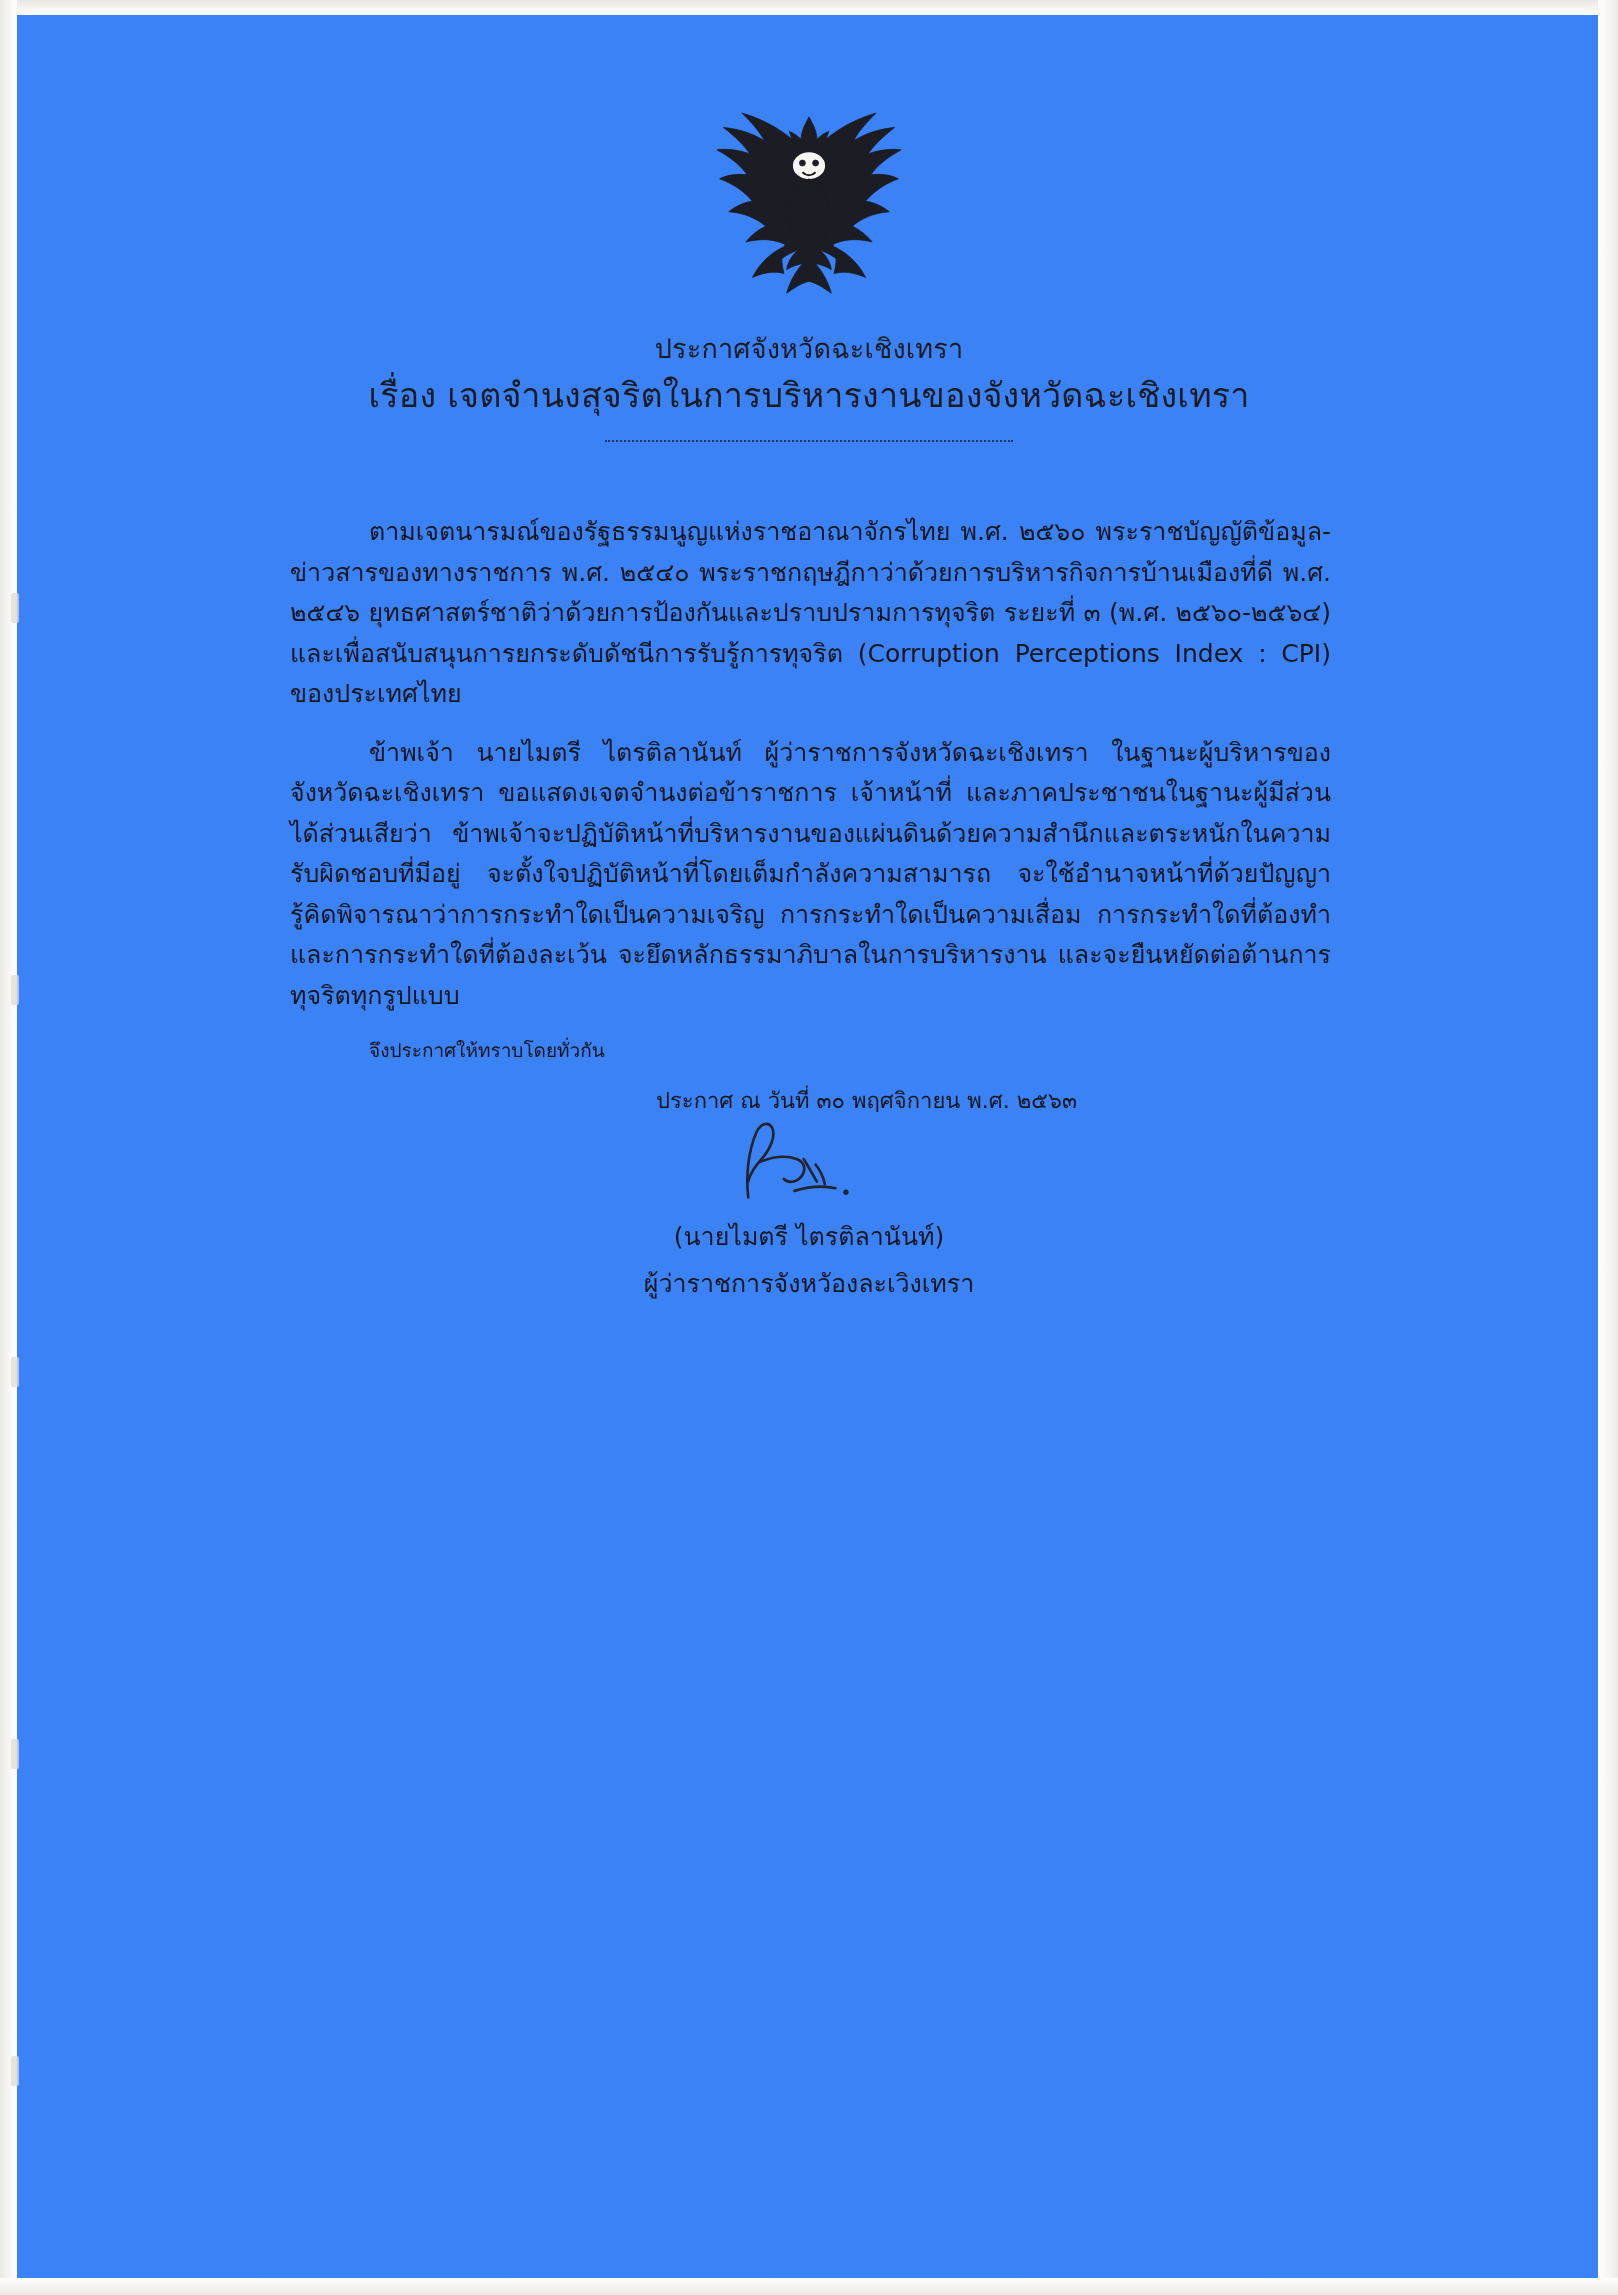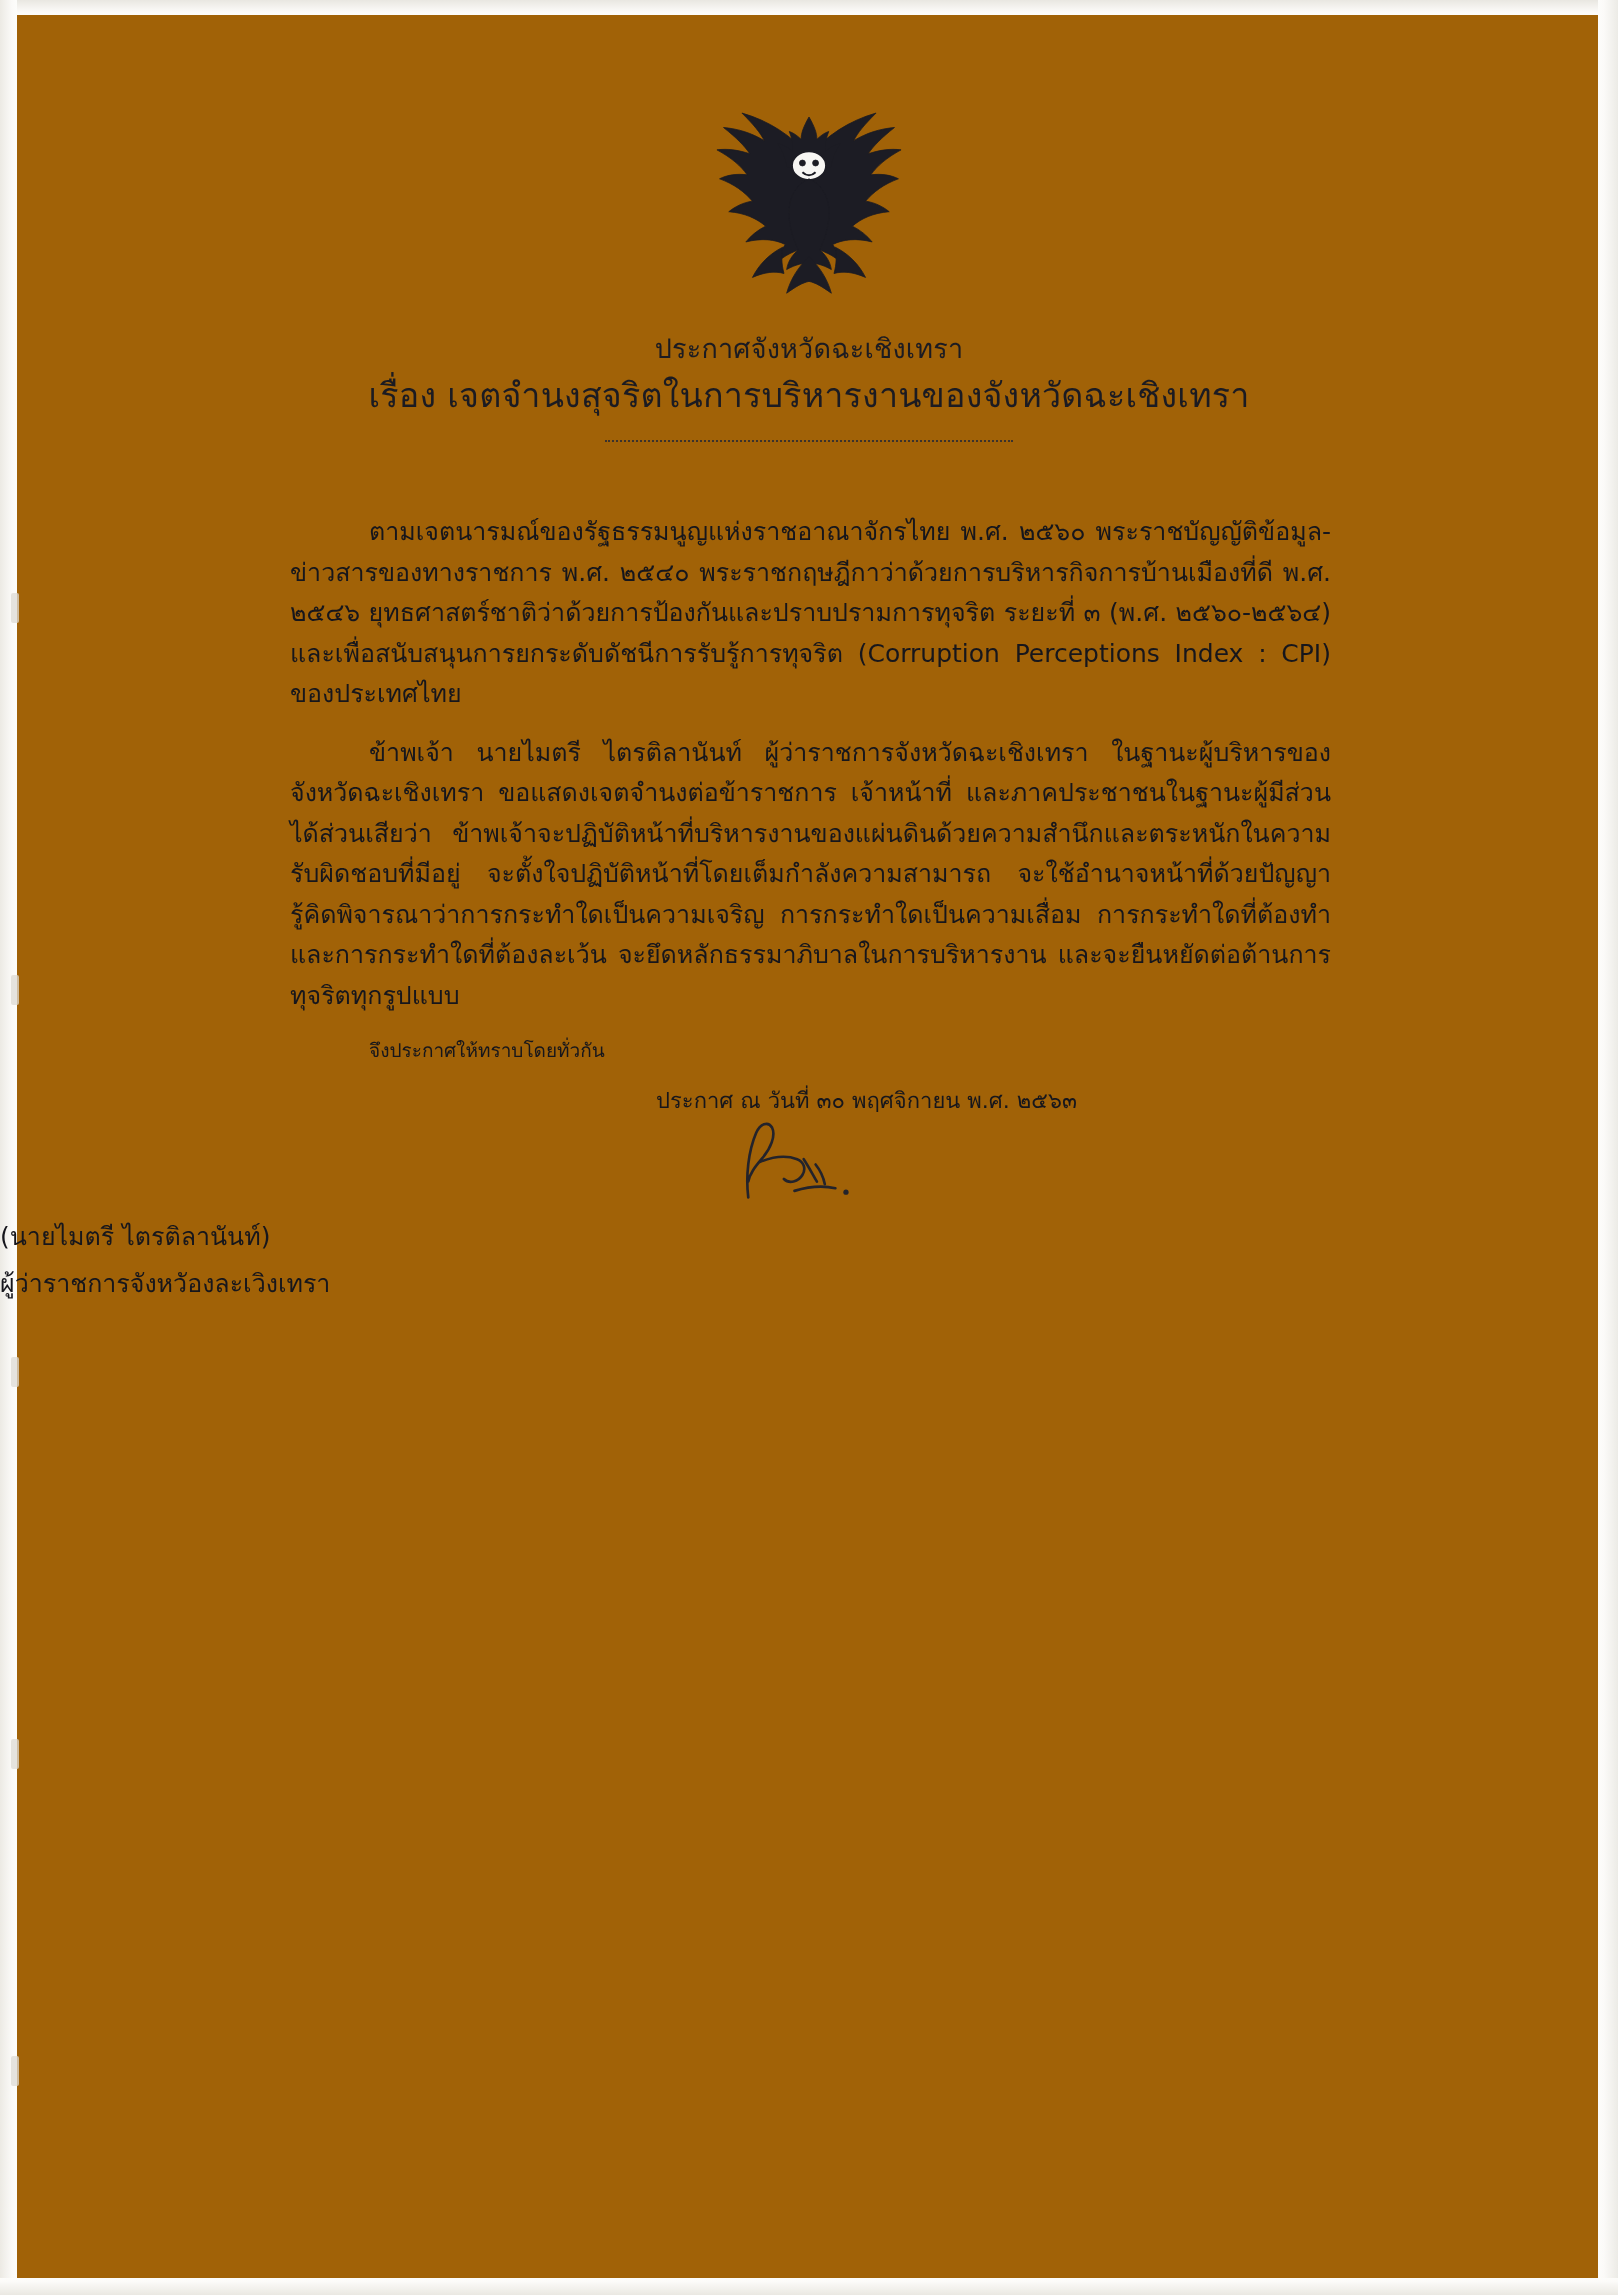--- a/index.html
+++ b/index.html
@@ -7,21 +7,21 @@
     padding: 0;
     background: #ffffff;
   }
   body {
     font-family: "DejaVu Sans", "Liberation Sans", sans-serif;
   }
   .page {
     position: relative;
     width: 1618px;
     height: 2295px;
-    background: #a16207;
+    background: #3b82f6;
     overflow: hidden;
   }
   
   .scan-edge-left {
     position: absolute;
     left: 0; top: 0;
     width: 17px; height: 100%;
     background: linear-gradient(to right, #eceae4 0%, #fbfaf8 70%, #fdfdfb 100%);
   }
   .scan-edge-right {
@@ -119,20 +119,21 @@
     font-size: 22px;
     text-align: center;
     padding-left: 112px;
   }
 
   .signature-zone {
     position: absolute;
     top: 1113px;
     left: 0;
     width: 100%;
+    text-align: center;
   }
   .sig-mark {
     position: relative;
     height: 99px;
     width: 100%;
   }
   .sig-svg {
     position: absolute;
     left: 50%;
     top: 0;

